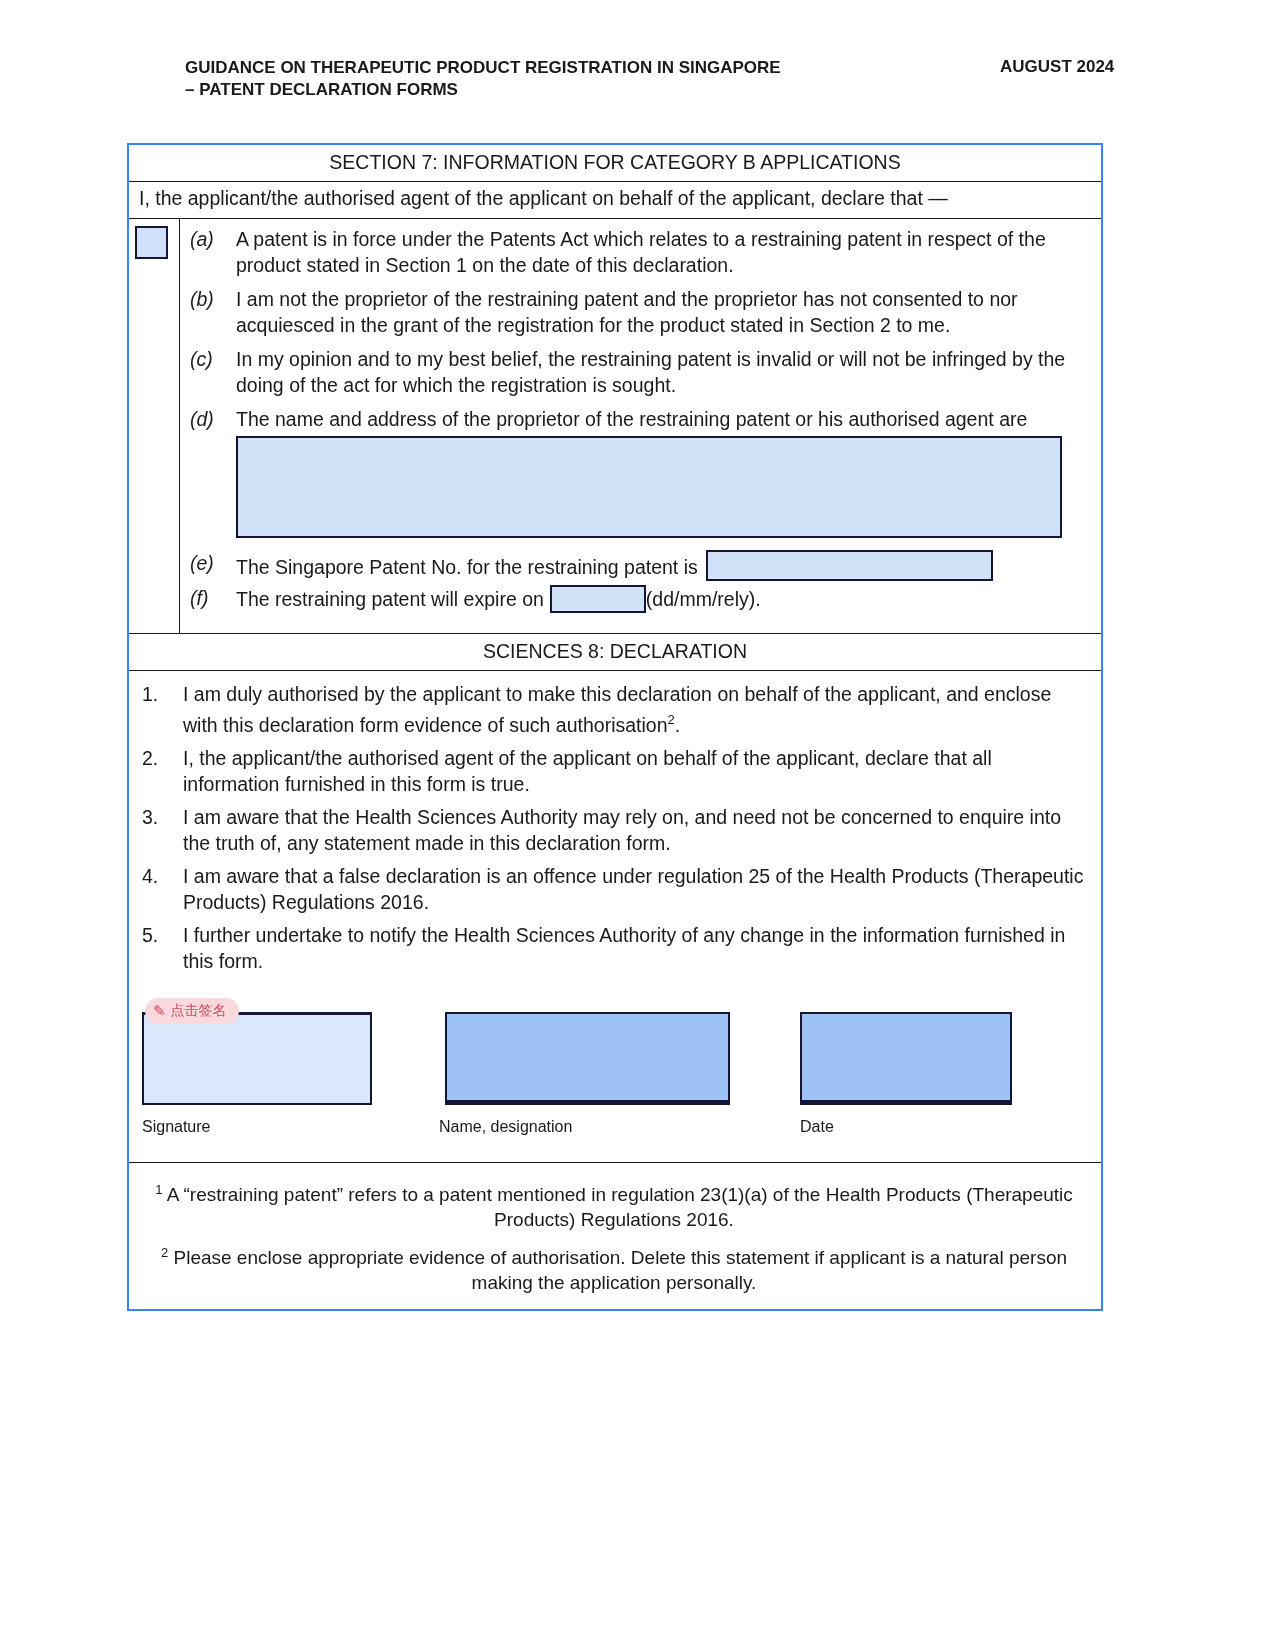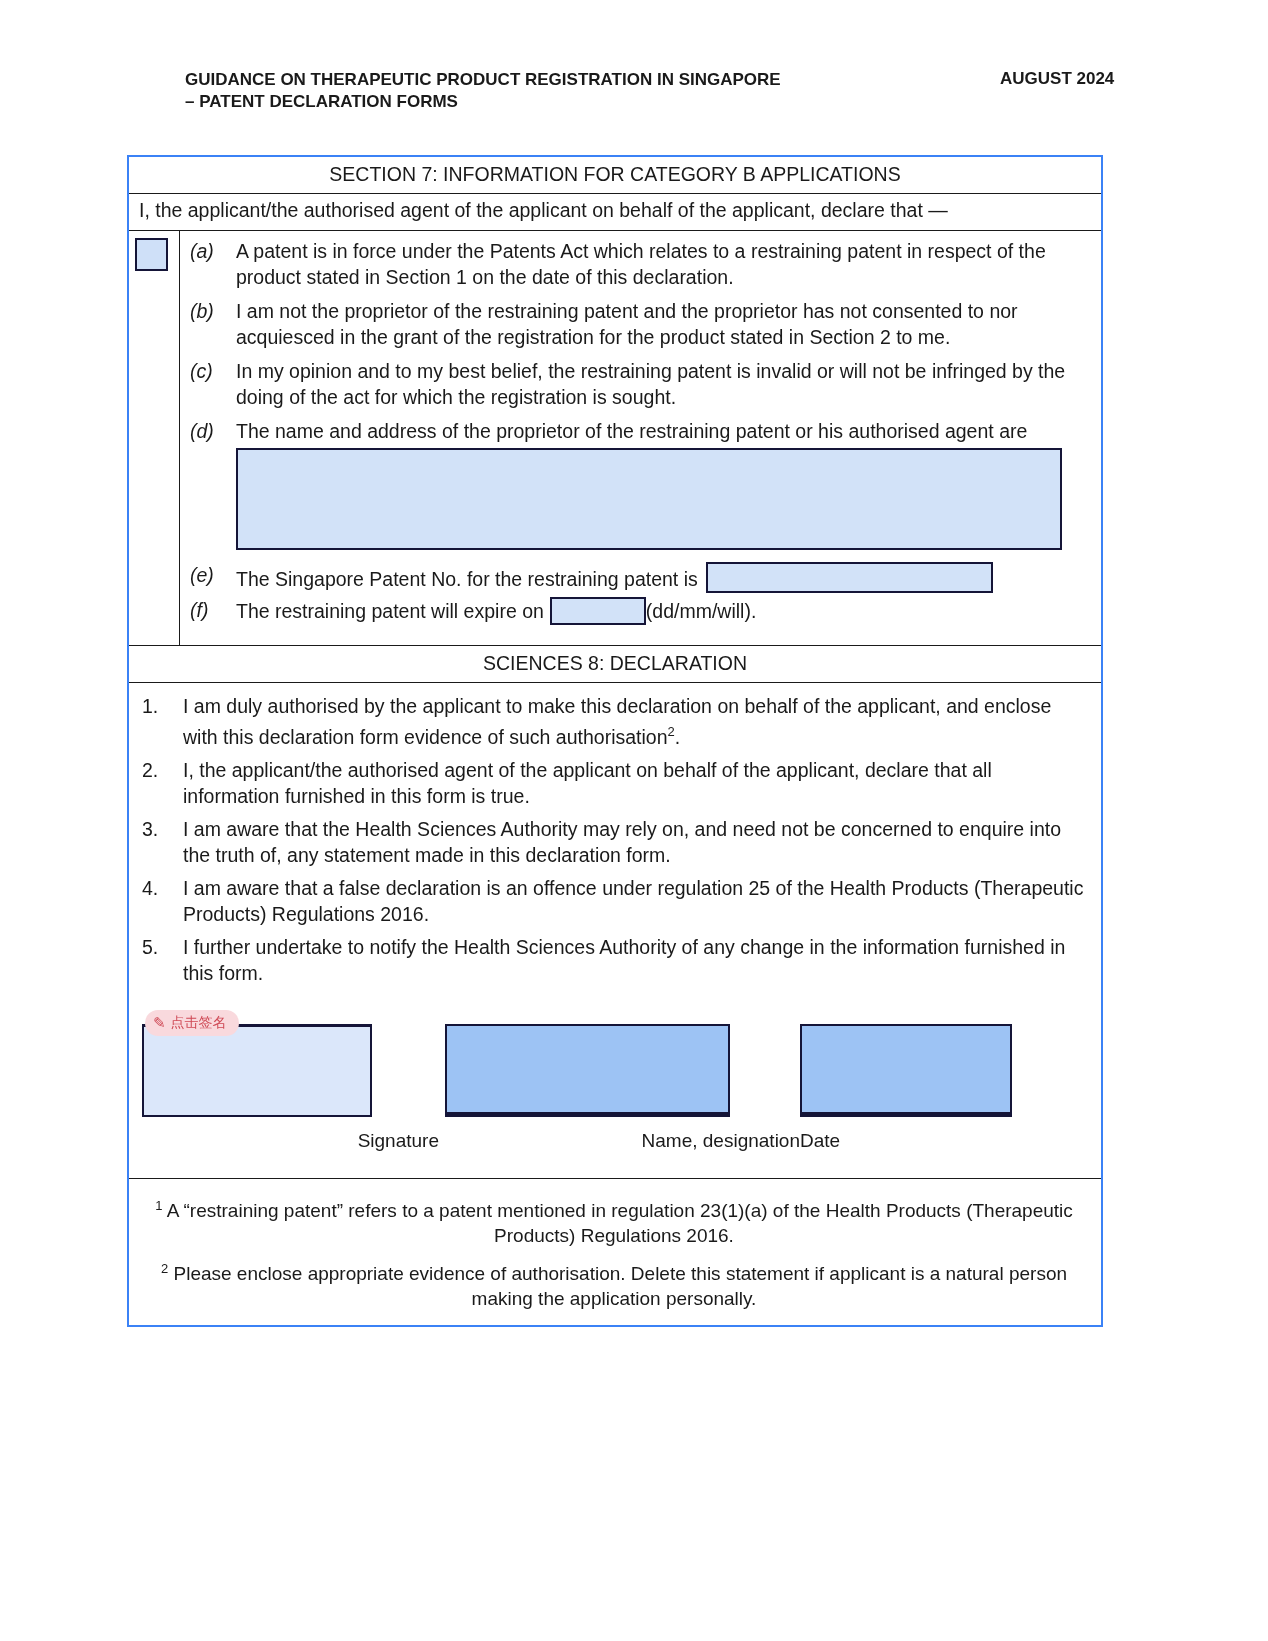--- a/index.html
+++ b/index.html
@@ -1,17 +1,17 @@
 <!DOCTYPE html>
 <html><head>
 <meta charset="utf-8">
 <style>
   html,body{margin:0;padding:0;background:#ffffff;}
   .page{position:relative;width:1268px;height:1322px;background:#ffffff;
-        font-family:"Liberation Sans","DejaVu Sans",sans-serif;color:#1a1a1a;overflow:hidden;margin-top:12px;}
+        font-family:"Liberation Sans","DejaVu Sans",sans-serif;color:#1a1a1a;overflow:hidden;}
 
   
   .doc-header-left{position:absolute;left:185px;top:57px;font-weight:bold;font-size:17px;line-height:22px;white-space:nowrap;}
   .doc-header-right{position:absolute;left:1000px;top:57px;font-weight:bold;font-size:17px;white-space:nowrap;}
   .doc-footer-left{position:absolute;left:185px;top:1551px;font-weight:bold;font-size:17px;white-space:nowrap;}
   .doc-footer-right{position:absolute;left:967px;top:1551px;font-weight:bold;font-size:14px;white-space:nowrap;}
 
   
   .form-table{position:absolute;left:127px;top:143px;width:976px;border:2px solid #3b82f6;box-sizing:border-box;background:#fff;}
   .sec-title{font-size:19.5px;text-align:center;padding:6px 0 7px;border-bottom:1.5px solid #1a1a1a;}
@@ -37,21 +37,21 @@
   .decl-text sup,.footnote sup{font-size:13px;}
 
   .sig-row{display:flex;margin-top:38px;}
   .sig-box-wrap{position:relative;}
   .sig-box{width:230px;height:93px;background:#dbe7fa;border:2px solid #151538;border-top-width:3px;box-sizing:border-box;}
   .sign-badge{position:absolute;top:-14px;left:3px;display:flex;align-items:center;gap:5px;
               background:#f9d9dd;border-radius:13px;padding:4px 12px 4px 8px;font-size:14px;color:#cf4a56;white-space:nowrap;}
   .badge-pen{font-size:15px;line-height:1;}
   .name-box{width:285px;height:93px;background:#9dc3f4;border:2px solid #151538;border-bottom-width:5px;box-sizing:border-box;margin-left:73px;}
   .date-box{width:212px;height:93px;background:#9dc3f4;border:2px solid #151538;border-bottom-width:5px;box-sizing:border-box;margin-left:70px;}
-  .sig-labels{display:flex;font-size:19px;margin:13px 0 26px;text-align:right;}
+  .sig-labels{display:flex;font-size:16px;margin:13px 0 26px;}
   .lbl-sig{width:297px;}
   .lbl-name{width:361px;}
 
   .footnotes-row{border-top:1.5px solid #1a1a1a;padding:6px 14px 14px 12px;font-size:19px;line-height:25px;text-align:center;}
   .footnote{margin-top:8px;max-width:950px;}
 </style>
 </head>
 <body>
 
 <div class="page">
@@ -95,21 +95,21 @@
         </div>
         <div class="big-field"></div>
 
         <div class="s7-item tight">
           <span class="s7-label">(e)</span>
           <span class="s7-text"><span>The Singapore Patent No. for the restraining patent is</span><span class="inline-field field-patent-no"></span></span>
         </div>
 
         <div class="s7-item tight">
           <span class="s7-label">(f)</span>
-          <span class="s7-text"><span>The restraining patent will expire on</span><span class="inline-field field-expiry"></span><span>(dd/mm/will).</span></span>
+          <span class="s7-text"><span>The restraining patent will expire on</span><span class="inline-field field-expiry"></span><span>(dd/mm/rely).</span></span>
         </div>
 
       </div>
     </div>
 
     <div class="sec-title">SCIENCES 8: DECLARATION</div>
 
     <div class="s8-content">
 
       <div class="decl-item">

